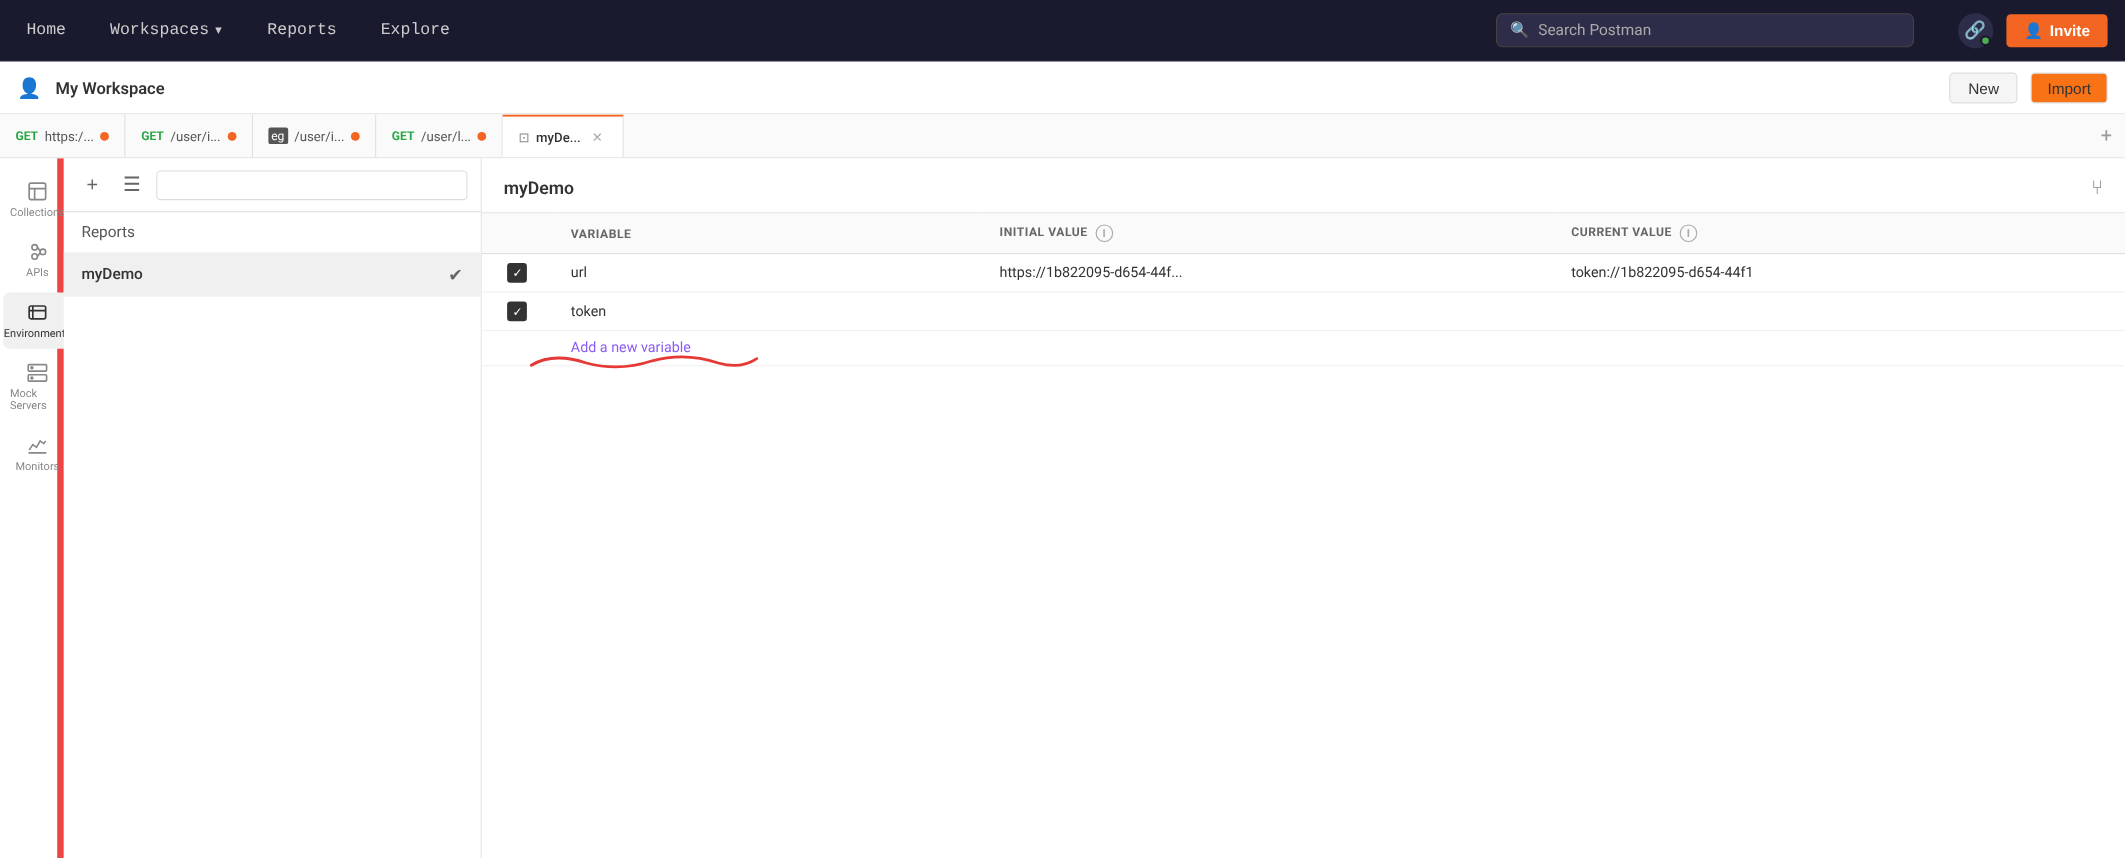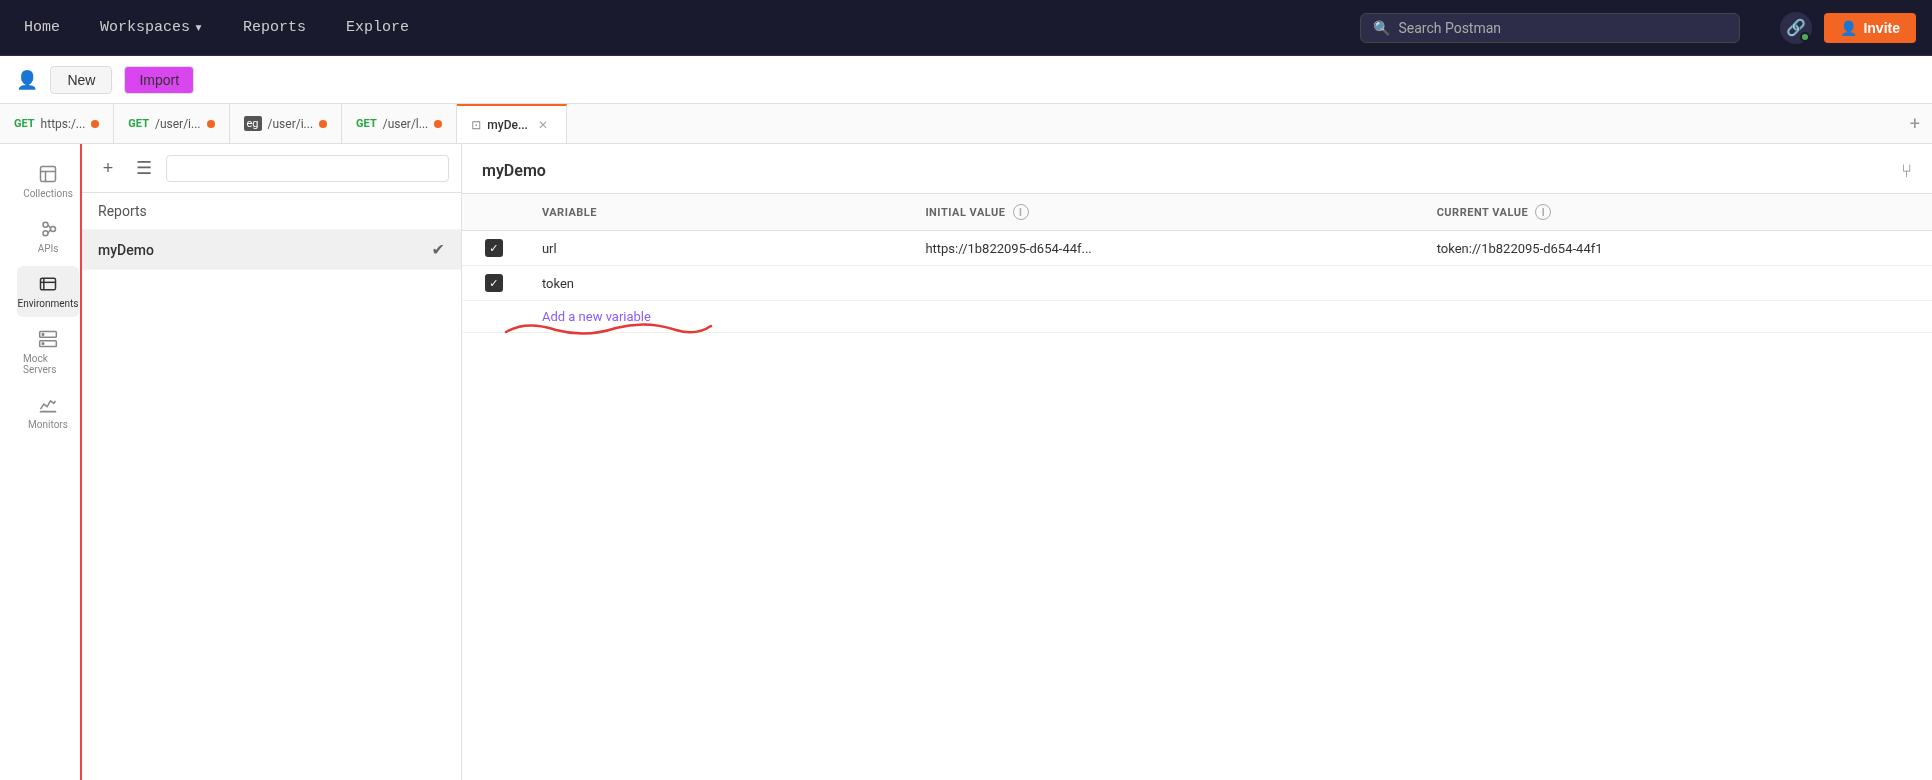--- a/index.html
+++ b/index.html
@@ -42,21 +42,21 @@
       display: flex; align-items: center; height: 48px;
       background: #fff; border-bottom: 1px solid #e0e0e0; padding: 0 16px; gap: 12px;
     }
     .workspace-icon { color: #666; font-size: 18px; }
     .workspace-title { font-size: 15px; font-weight: 600; color: #333; flex: 1; }
     .btn-new {
       background: #f5f5f5; border: 1px solid #ddd; border-radius: 4px;
       padding: 5px 16px; font-size: 14px; cursor: pointer; color: #333;
     }
     .btn-import {
-      background: #d946ef; border: 1px solid #ddd; border-radius: 4px;
+      background: #f97316; border: 1px solid #ddd; border-radius: 4px;
       padding: 5px 14px; font-size: 14px; cursor: pointer; color: #333;
     }
 
     
     .tab-bar {
       display: flex; align-items: center; background: #fafafa;
       border-bottom: 1px solid #e0e0e0; height: 40px; overflow: hidden;
     }
     .tab {
       display: flex; align-items: center; gap: 6px; padding: 0 14px;
@@ -73,21 +73,21 @@
     .tab-method.get { color: #28a745; }
     .tab-close { color: #aaa; font-size: 12px; cursor: pointer; padding: 2px 4px; border-radius: 2px; }
     .tab-add { padding: 0 12px; font-size: 18px; color: #999; cursor: pointer; margin-left: auto; }
     .tab-icon { font-size: 12px; color: #888; }
 
     
     .main-layout { display: flex; height: calc(780px - 56px - 48px - 40px); }
 
     
     .sidebar-icons {
-      width: 82px; background: #fff; border-right: 2px solid #ef4444;
+      width: 58px; background: #fff; border-right: 6px solid #ef4444;
       display: flex; flex-direction: column; align-items: center; padding-top: 12px; gap: 4px; padding-left: 16px;
     }
     .sidebar-icon-item {
       display: flex; flex-direction: column; align-items: center; gap: 4px;
       padding: 8px 6px; border-radius: 6px; cursor: pointer; width: 62px;
       color: #888; font-size: 10px;
     }
     .sidebar-icon-item.active { background: #f0f0f0; color: #333; }
     .sidebar-icon-item svg { width: 20px; height: 20px; }
 
@@ -180,20 +180,21 @@
     </div>
     <button class="invite-btn">
       <span>👤</span>
       <span>Invite</span>
     </button>
   </div>
 </nav>
 
 <div class="workspace-bar">
   <span class="workspace-icon">👤</span>
+  <span class="workspace-title">My Workspace</span>
   <button class="btn-new">New</button>
   <button class="btn-import">Import</button>
 </div>
 
 <div class="tab-bar">
   <div class="tab">
     <span class="tab-method get">GET</span>
     <span style="font-size:12px;max-width:80px;overflow:hidden;text-overflow:ellipsis;">https:/...</span>
     <span class="tab-dot"></span>
   </div>

